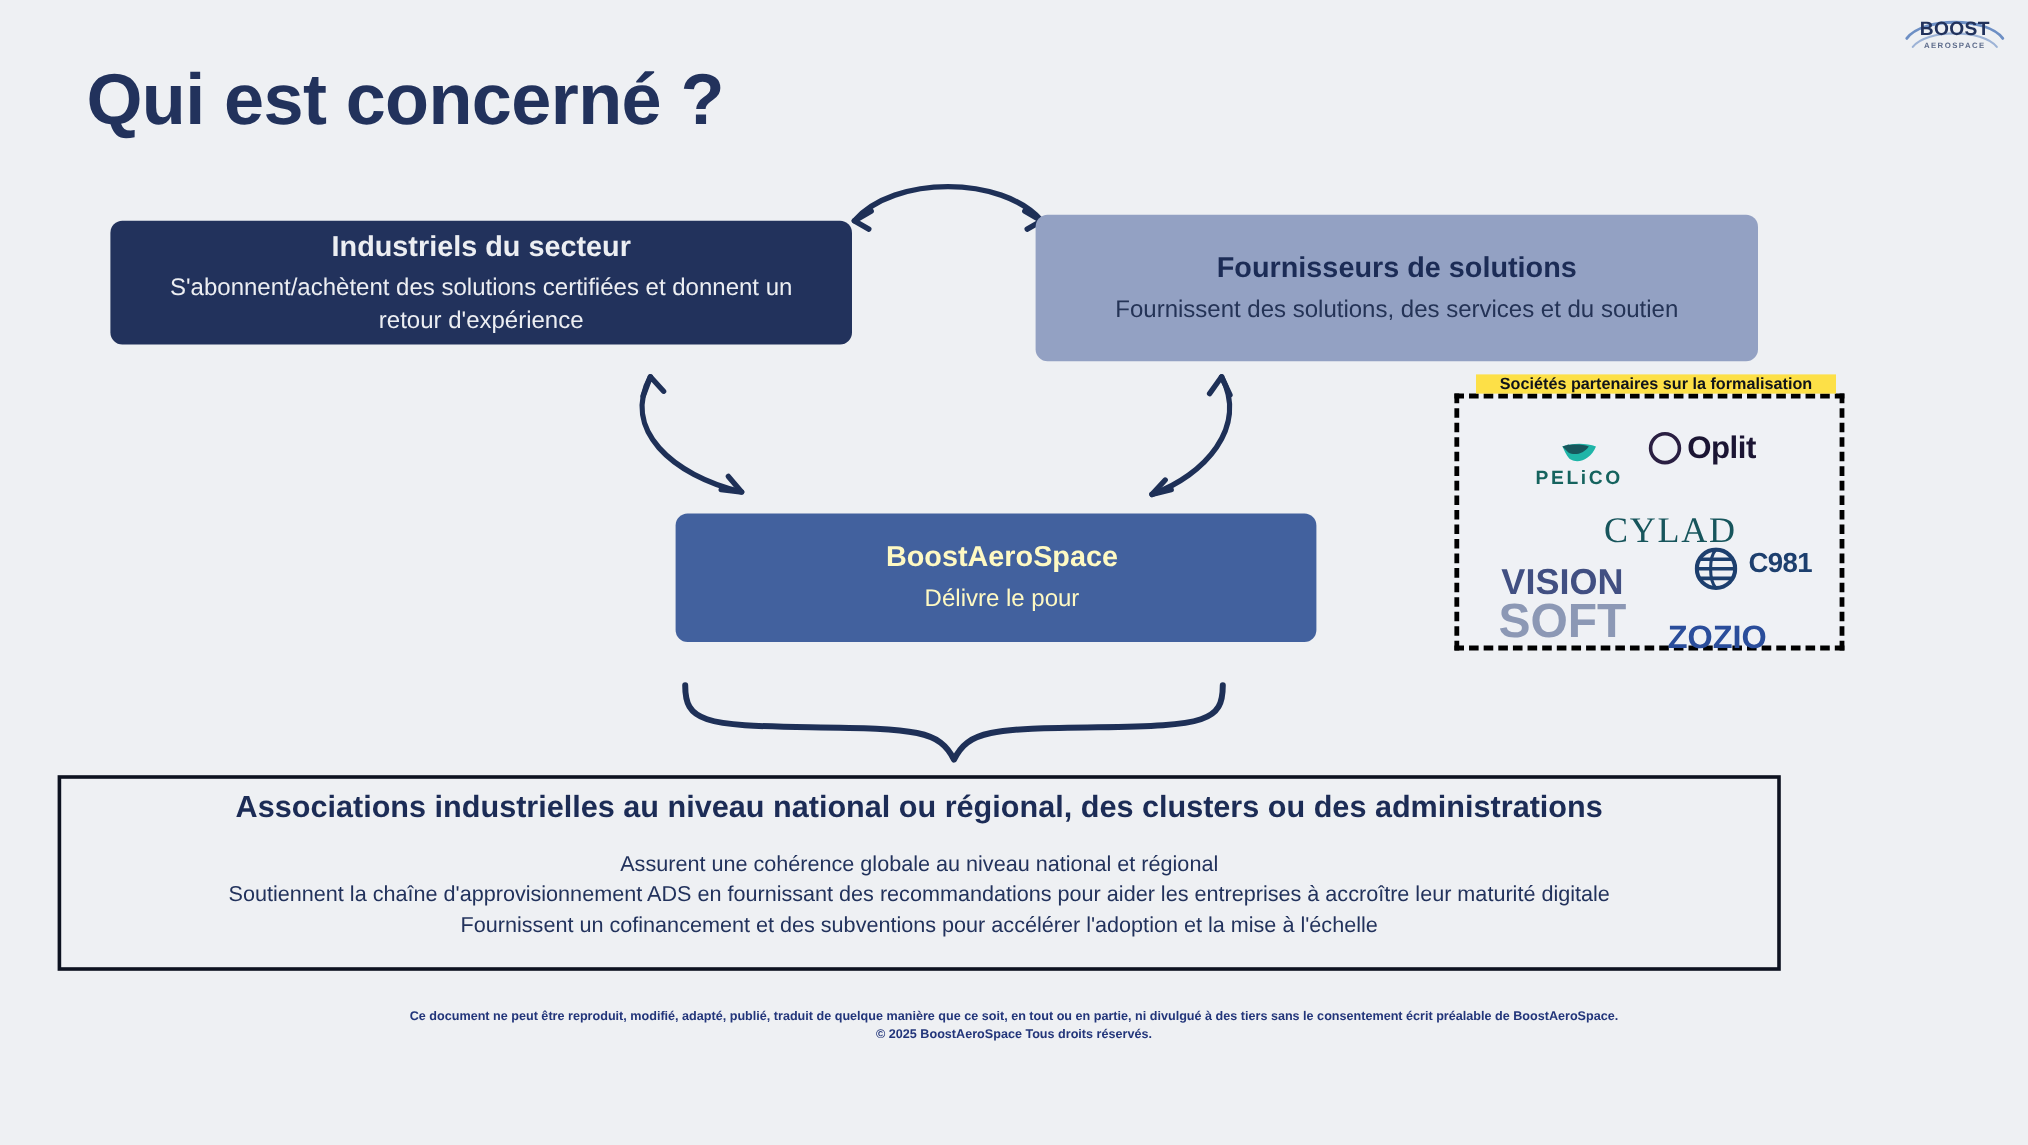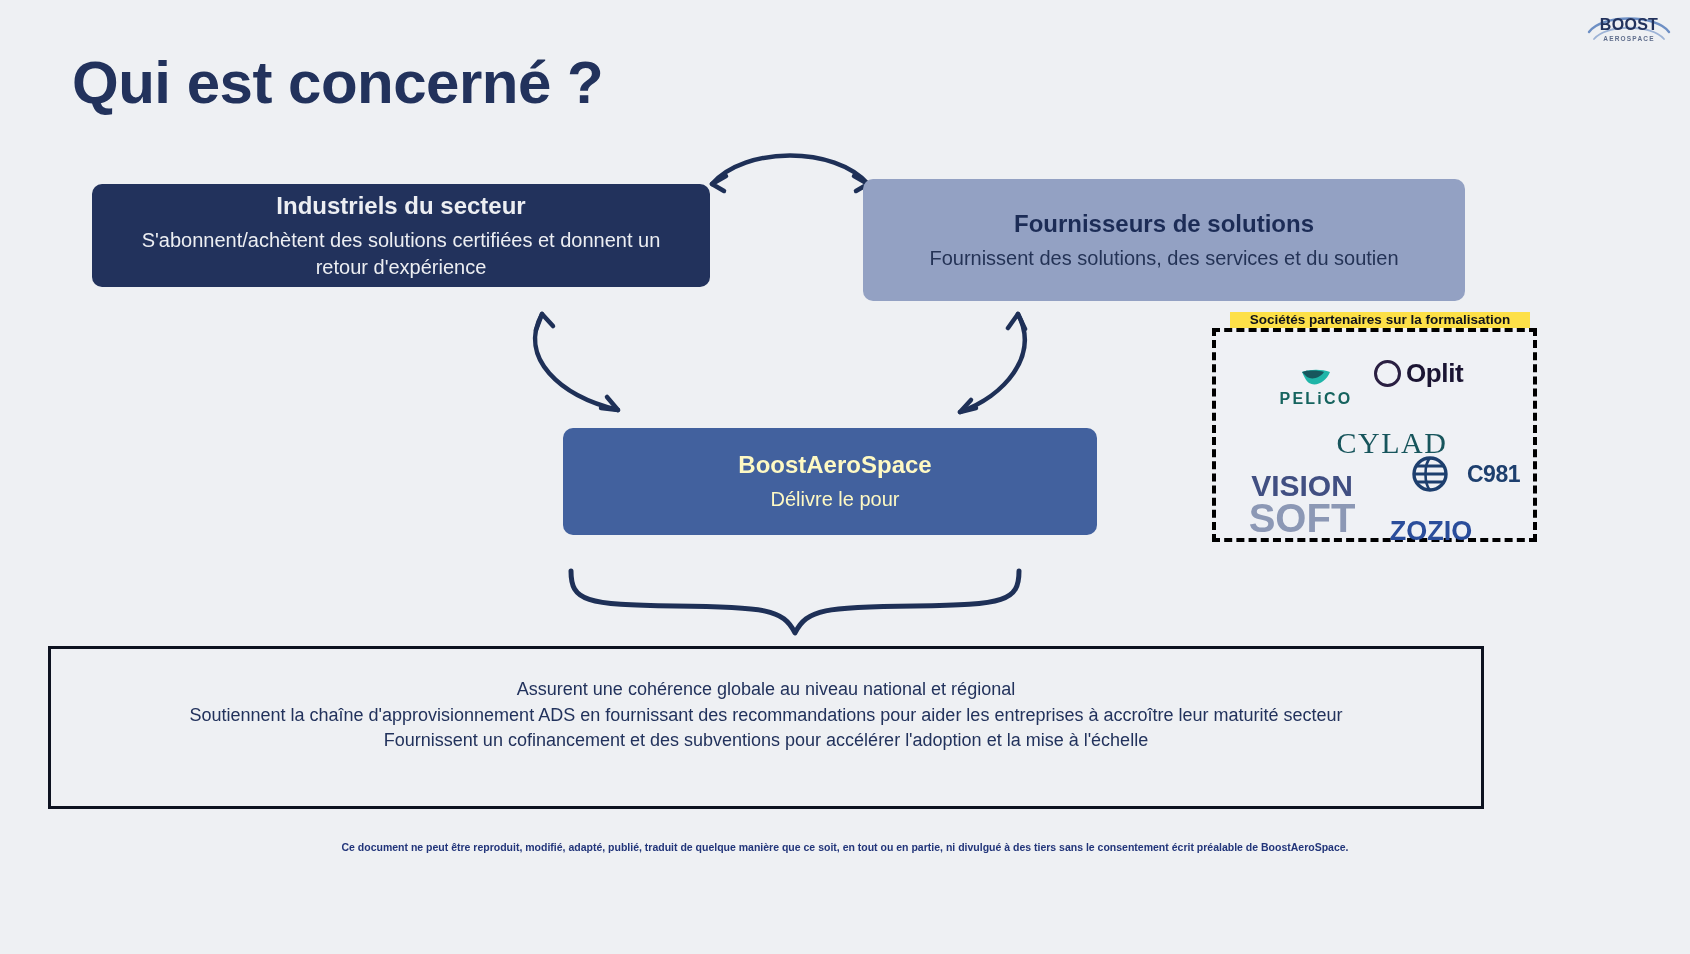--- a/index.html
+++ b/index.html
@@ -147,21 +147,21 @@
   
   #logo-vision { left: 16px; top: 140px; width: 140px; line-height: 0.92; }
   #logo-vision .v1 {
     font-size: 30px; font-weight: 700; color: #414f82; letter-spacing: 0px; text-align: center;
   }
   #logo-vision .v2 {
     font-size: 40px; font-weight: 700; color: #8c98b5; letter-spacing: 0px;
   }
 
   
-  #logo-c981 { left: 196px; top: 124px; width: 130px; display: flex; align-items: center; gap: 19px; }
+  #logo-c981 { left: 196px; top: 124px; width: 130px; display: flex; align-items: flex-start; gap: 9px; }
   #logo-c981 .c9-mark { width: 36px; height: 36px; }
   #logo-c981 .c9-txt {
     font-size: 23px; font-weight: 800; color: #1d3f6e; letter-spacing: -0.5px;
   }
 
   
   #logo-zozio { left: 150px; top: 184px; width: 130px; }
   #logo-zozio .zz-txt {
     font-size: 27px; font-weight: 800; color: #2a4d9b; letter-spacing: 0px;
   }
@@ -287,24 +287,26 @@
       </div>
 
       <div class="logo" id="logo-zozio">
         <div class="zz-txt">ZOZIO</div>
       </div>
 
     </div>
   </div>
 
   <div id="bottom-box">
+    <div id="bottom-title">Associations industrielles au niveau national ou régional, des clusters ou des administrations</div>
     <div id="bottom-lines">
       <div class="bottom-line">Assurent une cohérence globale au niveau national et régional</div>
-      <div class="bottom-line">Soutiennent la chaîne d'approvisionnement ADS en fournissant des recommandations pour aider les entreprises à accroître leur maturité secteur</div>
+      <div class="bottom-line">Soutiennent la chaîne d'approvisionnement ADS en fournissant des recommandations pour aider les entreprises à accroître leur maturité digitale</div>
       <div class="bottom-line">Fournissent un cofinancement et des subventions pour accélérer l'adoption et la mise à l'échelle</div>
     </div>
   </div>
 
   <div id="footer">
     <div>Ce document ne peut être reproduit, modifié, adapté, publié, traduit de quelque manière que ce soit, en tout ou en partie, ni divulgué à des tiers sans le consentement écrit préalable de BoostAeroSpace.</div>
+    <div>© 2025 BoostAeroSpace Tous droits réservés.</div>
   </div>
 
 </div>
 
 </body></html>

